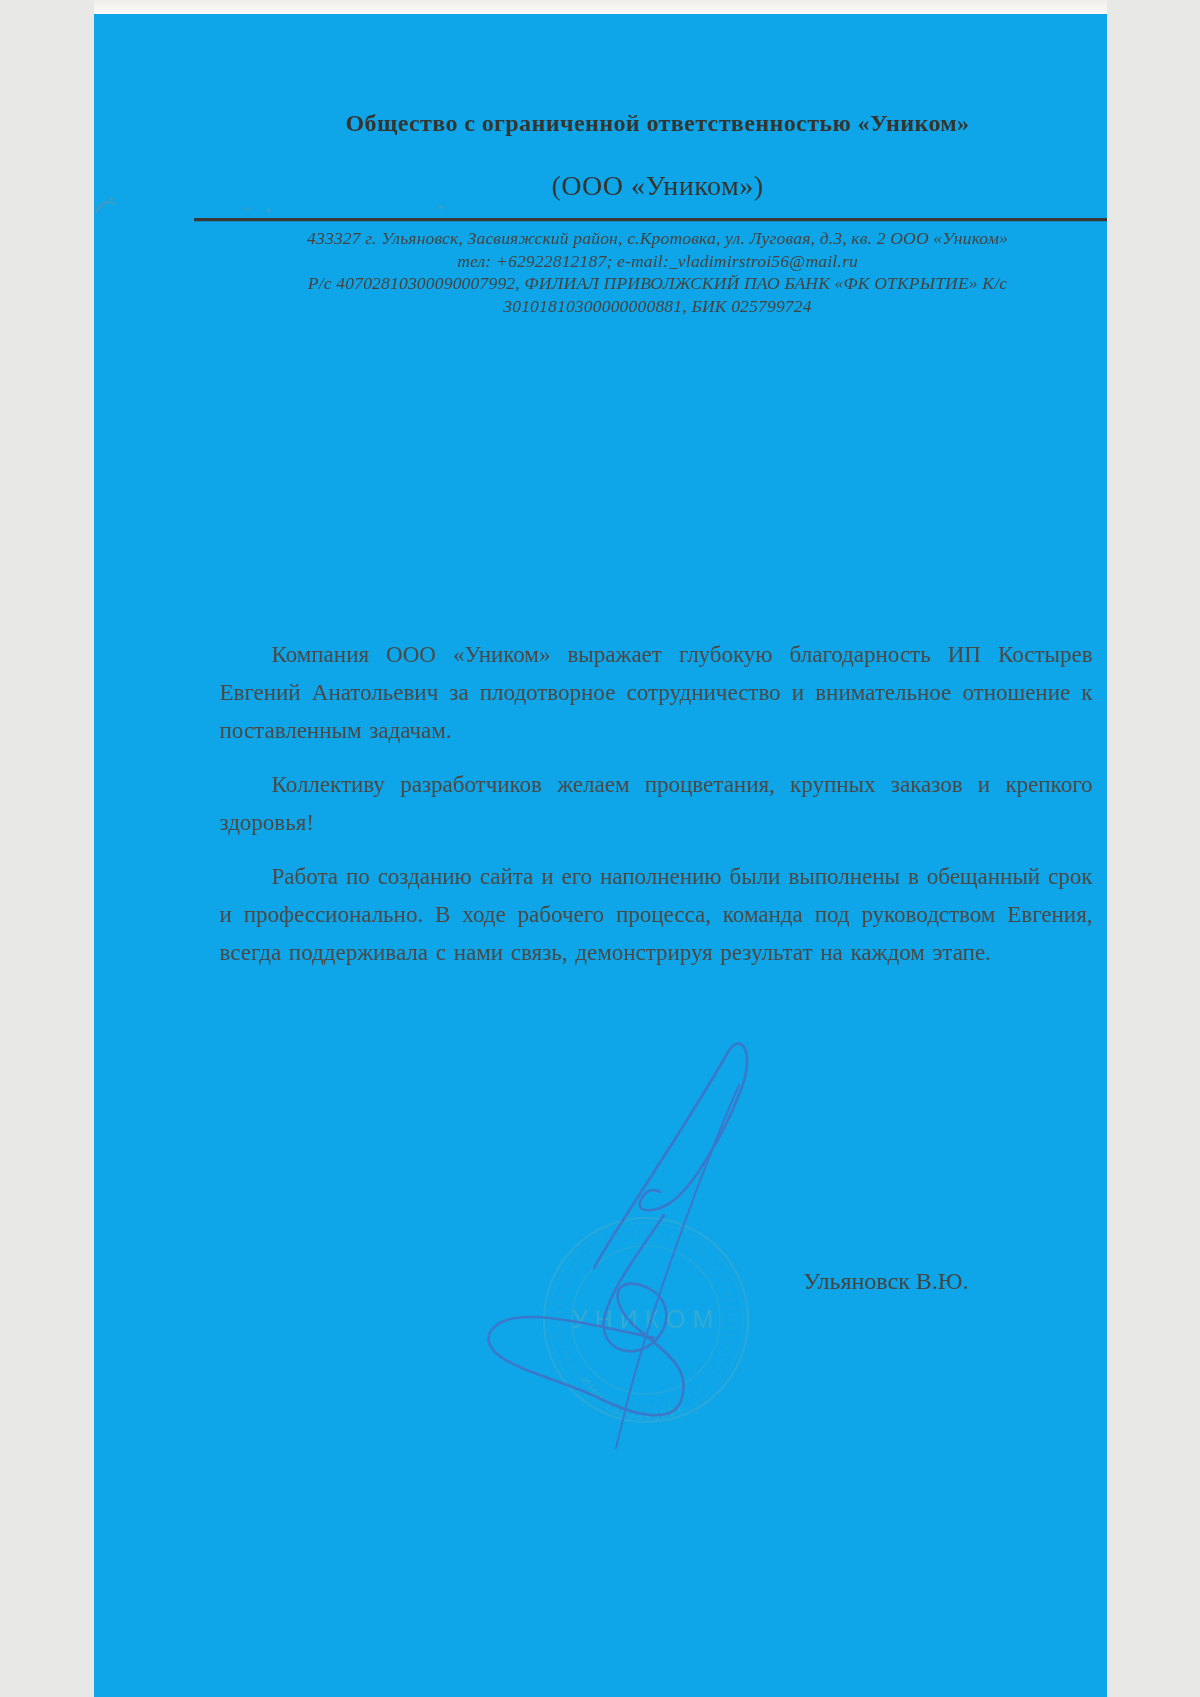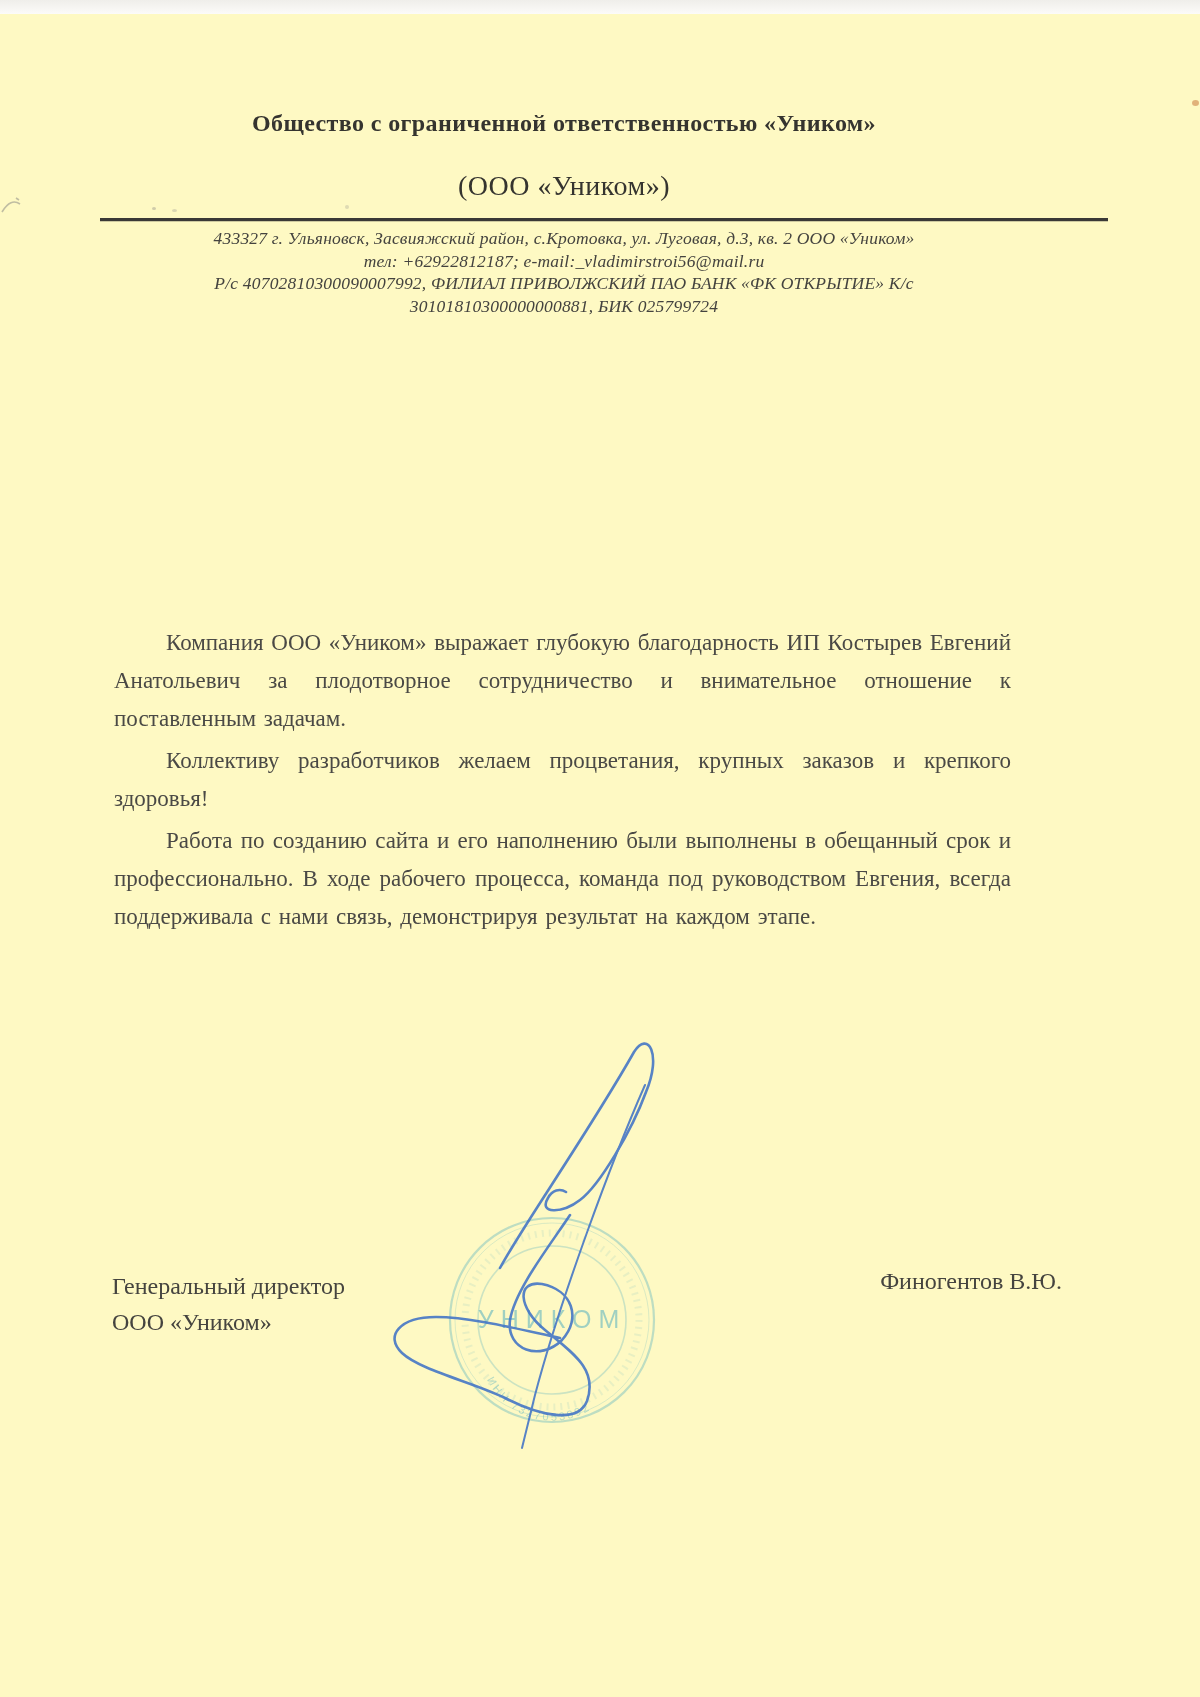--- a/index.html
+++ b/index.html
@@ -2,24 +2,24 @@
 <html><head>
 <meta charset="utf-8">
 <style>
   html, body { margin: 0; padding: 0; }
   body {
     font-family: "Liberation Serif", "DejaVu Serif", serif;
     background: #e8e8e6;
   }
   .page {
     position: relative;
-    width: 1200px;
+    width: 1013px;
     height: 1697px;
     margin: 0 auto;
-    background: #fef9c3;
+    background: #0ea5e9;
     overflow: hidden;
     color: #3c3b38;
   }
   
   .scan-top-band {
     position: absolute; left: 0; top: 0; width: 1200px; height: 14px;
     background: linear-gradient(#efeeea, #fcfbf9);
   }
   .org-title {
     position: absolute; left: 0; top: 110px; width: 1128px;
@@ -39,21 +39,21 @@
   .header-contacts {
     position: absolute; left: 0; top: 227px; width: 1128px;
     text-align: center; font-size: 17.5px; line-height: 22.5px;
     color: #44433f; letter-spacing: 0.2px; font-style: italic;
   }
   .letter-body {
     position: absolute; left: 110px; top: 620px; width: 905px;
     font-size: 23px; line-height: 38px; text-align: justify;
     color: #4a4945; word-spacing: 2px;
   }
-  .letter-body p { margin: 4px; text-indent: 52px; }
+  .letter-body p { margin: 16px; text-indent: 52px; }
   .sig-left {
     position: absolute; left: 112px; top: 1268px;
     font-size: 24px; line-height: 36px; color: #45443f;
   }
   .sig-right {
     position: absolute; right: 138px; top: 1268px;
     font-size: 24px; color: #45443f; text-align: right;
   }
   svg.stamp { position: absolute; left: 420px; top: 1190px; }
   svg.signature { position: absolute; left: 360px; top: 1020px; }
@@ -125,25 +125,21 @@
                C 218 404, 180 396, 145 378
                C 112 362, 60 350, 42 333
                C 24 316, 40 297, 76 297
                C 112 297, 162 310, 200 318"></path>
       <path d="M 285 65
                C 252 140, 200 280, 175 375
                L 162 428" stroke-width="2"></path>
     </g>
   </svg>
 
-  <div class="sig-left">
-    <div>Генеральный директор</div>
-    <div>ООО «Уником»</div>
-  </div>
-  <div class="sig-right">Финогентов В.Ю.</div>
+  <div class="sig-right">Ульяновск В.Ю.</div>
 
   <svg class="artifact pencil-mark" width="26" height="24" viewBox="0 0 26 24">
     <path d="M 2 20 C 8 10, 14 8, 20 12 M 16 6 l 3 2" stroke="#8d8c86" stroke-width="1.6" fill="none" opacity="0.55"></path>
   </svg>
   <div class="artifact speck-orange"></div>
   <div class="artifact dot-a"></div>
   <div class="artifact dot-b"></div>
   <div class="artifact dot-c"></div>
 
 </div>

